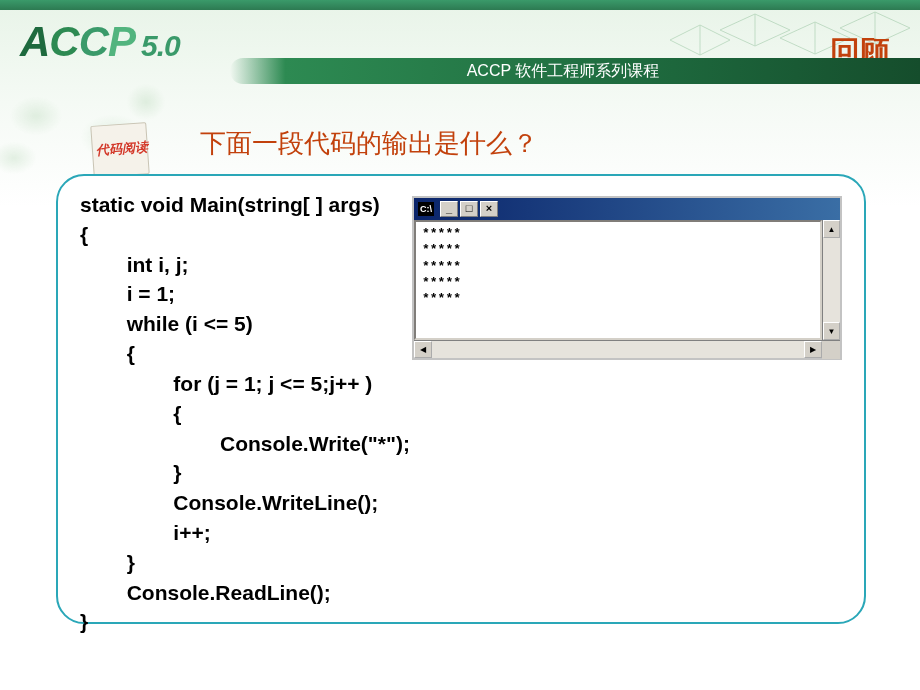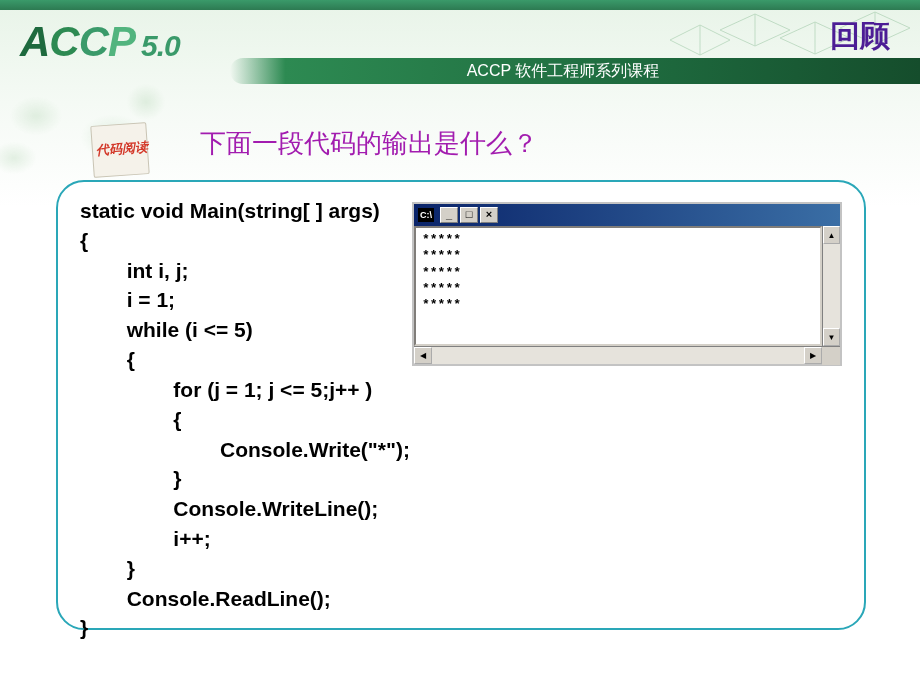--- a/index.html
+++ b/index.html
@@ -37,25 +37,25 @@
     .logo .p4 { color: #52b47e; }
     .logo .ver {
       font-size: 30px;
       color: #3a9a6a;
       font-weight: 800;
       font-style: italic;
       margin-left: 6px;
     }
     .title-area {
       position: absolute;
-      right: 30px; top: 16px;
+      right: 30px; top: 32px;
       text-align: right;
       font-weight: 700;
       font-size: 30px;
-      color: #4c1d95;
+      color: #c2410c;
     }
     .sub-band {
       position: absolute;
       top: 58px; left: 230px; right: 0;
       height: 26px;
       background: linear-gradient(to right, rgba(45,138,82,0) 0%, #2d8a52 8%, #1e6a3e 60%, #154d2c 100%);
       color: #fff;
       font-size: 16px;
       line-height: 26px;
       padding-right: 24px;
@@ -105,28 +105,28 @@
       color: #d23a2a;
       font-style: italic;
       transform: rotate(-4deg);
       text-shadow: 0 0 1px #fff;
     }
 
     .prompt {
       position: absolute;
       left: 200px; top: 126px;
       font-size: 26px;
-      color: #a21caf;
+      color: #c2410c;
       font-weight: 500;
     }
 
     
     .panel {
       position: absolute;
-      left: 56px; top: 180px;
+      left: 56px; top: 174px;
       width: 810px; height: 450px;
       border: 2px solid #2aa7b8;
       border-radius: 28px;
       background: #ffffff;
       padding: 14px 22px;
     }
 
     .code {
       font-family: Arial, sans-serif;
       font-size: 21px;

